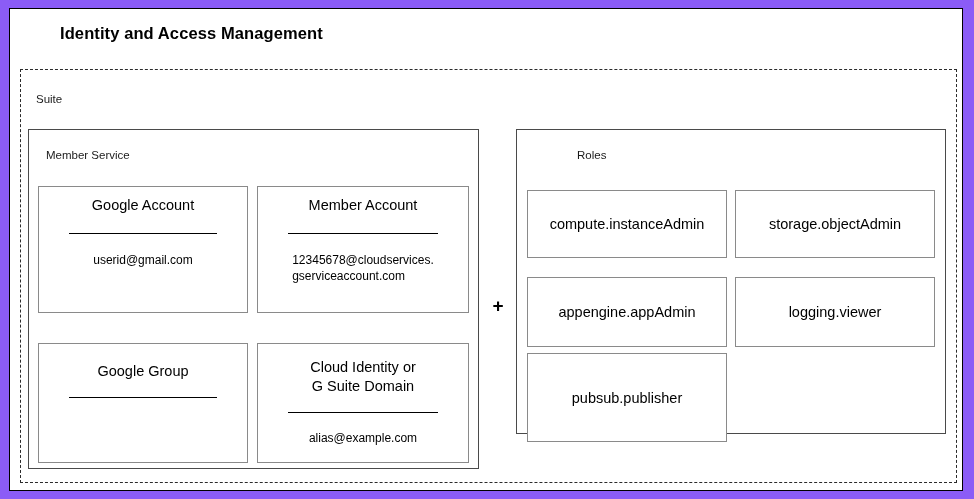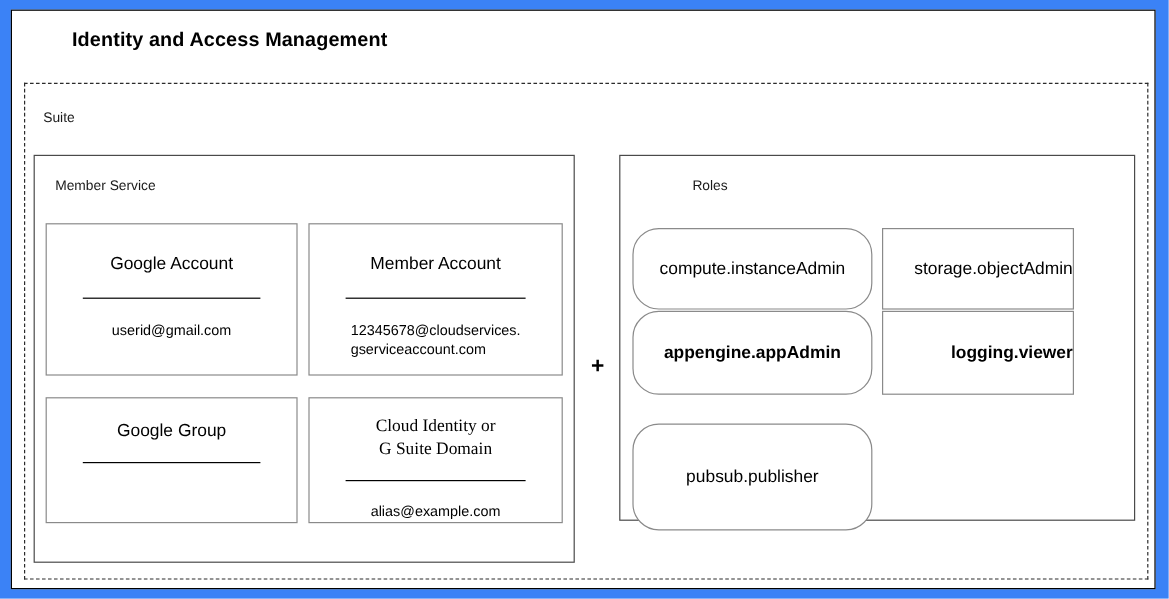--- a/index.html
+++ b/index.html
@@ -9,21 +9,21 @@
   }
   body {
     font-family: "Liberation Sans", sans-serif;
     color: #000000;
   }
 
   #canvas {
     position: relative;
     width: 974px;
     height: 499px;
-    background: #3b82f6;
+    background: #8b5cf6;
     overflow: hidden;
   }
 
   
   .outer-frame {
     position: absolute;
     left: 9px;
     top: 8px;
     width: 954px;
     height: 483px;
@@ -145,55 +145,55 @@
     font-size: 12px;
     color: #000000;
     text-align: left;
     line-height: 16px;
     white-space: pre-line;
     padding: 0 8px;
   }
 
   
   .mc-r1 { top: 186px; height: 127px; }
-  .mc-r2 { top: 331px; height: 105px; }
+  .mc-r2 { top: 343px; height: 120px; }
   .mc-c1 { left: 38px; width: 210px; }
   .mc-c2 { left: 257px; width: 212px; }
 
-  .mc-r1 .m-title { margin-top: 24px; text-align: right; }
+  .mc-r1 .m-title { margin-top: 9px; text-align: right; }
   .mc-r1 .m-divider { margin-top: 18px; }
   .mc-r1 .m-value { margin-top: 18px; }
 
   .mc-r2 .m-title { margin-top: 18px; }
   .mc-r2 .m-divider { margin-top: 16px; }
   .mc-r2 .m-value { margin-top: 17px; }
 
-  .mc-two-line .m-title { margin-top: 14px; font-family: Liberation Serif, serif; }
+  .mc-two-line .m-title { margin-top: 14px; }
 
   
   .role-card {
     position: absolute;
     border: 1.3px solid #8a8a8a;
     box-sizing: border-box;
     background: #ffffff;
     display: flex;
     align-items: center;
     justify-content: center;
   }
   .role-card span {
     font-size: 14.5px;
     color: #000000;
     text-align: center;
     white-space: nowrap;
   }
 
-  .rc-c1 { left: 527px; width: 200px; border-radius: 22px; }
-  .rc-c2 { left: 735px; width: 160px; justify-content: flex-end; }
+  .rc-c1 { left: 527px; width: 200px; }
+  .rc-c2 { left: 735px; width: 200px; }
   .rc-r1 { top: 190px; height: 68px; }
-  .rc-r2 { top: 259px; height: 70px; font-weight: bold; }
+  .rc-r2 { top: 277px; height: 70px; }
   .rc-r3 { top: 353px; height: 89px; }
 </style>
 </head>
 <body>
 
 <div id="canvas">
 
   <div class="outer-frame"></div>
 
   <div class="diagram-title">Identity and Access Management</div>

